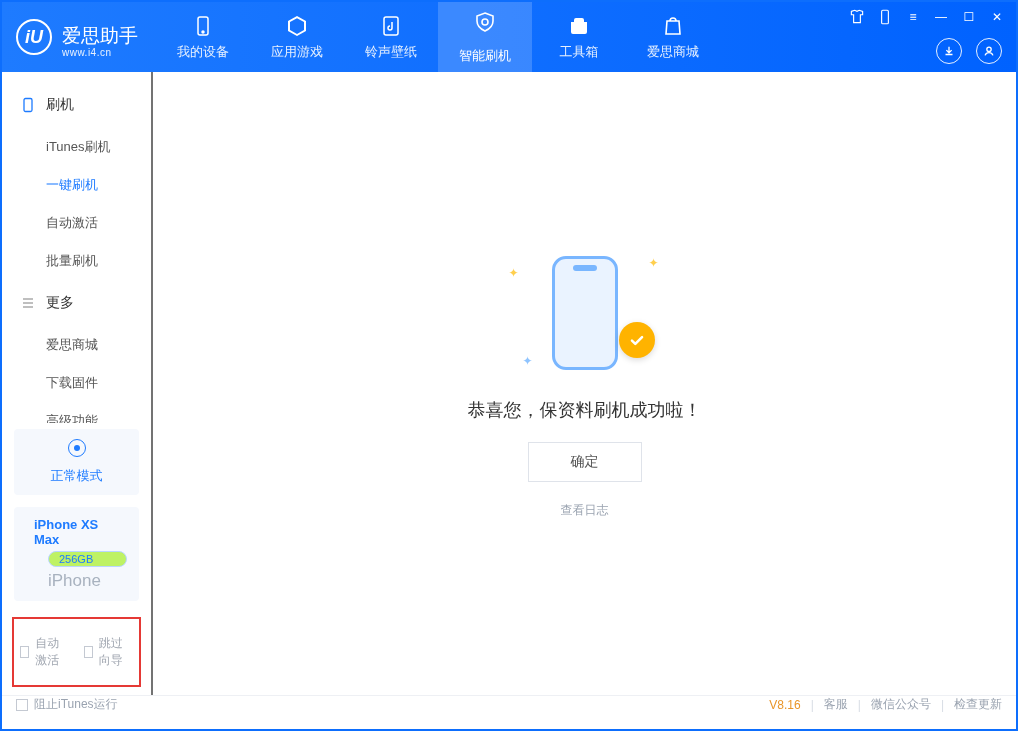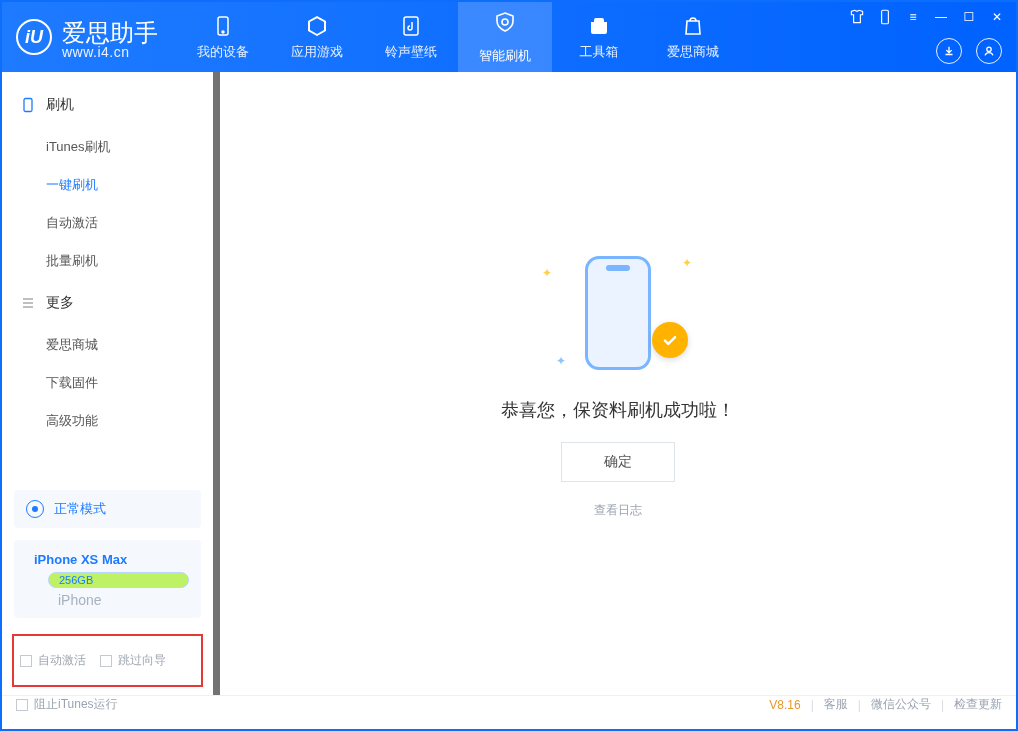--- a/index.html
+++ b/index.html
@@ -8,61 +8,61 @@
   .app-border { border: 2px solid #0d6efd; width: 1018px; height: 731px; background: #fff; display: flex; flex-direction: column; }
 
   
   .titlebar {
     height: 70px;
     background: linear-gradient(90deg, #1e7bff 0%, #0f6eff 50%, #0062ff 100%);
     display: flex; align-items: stretch; color: #fff; position: relative;
   }
   .logo-block { display: flex; align-items: center; padding: 0 18px 0 14px; }
   .logo-icon { width: 36px; height: 36px; border-radius: 50%; border: 2px solid #fff; display: flex; align-items: center; justify-content: center; font-weight: bold; font-size: 18px; margin-right: 10px; font-style: italic; }
-  .logo-text .name { font-size: 24px; font-weight: 500; line-height: 22px; margin-top: 8px; }
-  .logo-text .url  { font-size: 14px; opacity: .9; letter-spacing: .5px; }
+  .logo-text .name { font-size: 19px; font-weight: 500; line-height: 22px; margin-top: 8px; }
+  .logo-text .url  { font-size: 10px; opacity: .9; letter-spacing: .5px; }
 
   .nav { display: flex; }
   .nav-item {
     width: 94px; display: flex; flex-direction: column; align-items: center; justify-content: center;
     font-size: 13px; color: #e6f0ff; cursor: pointer; position: relative;
   }
   .nav-item.active { background: rgba(255,255,255,.18); color: #fff; gap: 8px; }
   .nav-item .ico { width: 26px; height: 26px; margin-bottom: 4px; display:flex; align-items:center; justify-content:center; }
   .nav-item .ico svg { width: 24px; height: 24px; }
   .nav-item .lbl { }
 
   .title-right { position: absolute; right: 10px; top: 6px; display: flex; gap: 10px; }
   .win-btn { width: 18px; height: 18px; display:flex; align-items:center; justify-content:center; color:#fff; cursor:pointer; font-size:12px; }
   .title-right-lower { position: absolute; right: 14px; bottom: 8px; display: flex; gap: 14px; }
   .round-icon { width: 26px; height: 26px; border: 1.5px solid rgba(255,255,255,.9); border-radius:50%; display:flex; align-items:center; justify-content:center; cursor:pointer; }
   .round-icon svg { width:14px; height:14px; }
 
   
   .body { flex:1; display:flex; min-height:0; }
 
-  .sidebar { width: 218px; border-right:7px solid #737373; display:flex; flex-direction:column; }
+  .sidebar { width: 151px; border-right:2px solid #737373; display:flex; flex-direction:column; }
   .side-content { flex:1; overflow:auto; padding-top:10px; }
   .side-group-header { display:flex; align-items:center; gap:10px; padding: 14px 18px; font-size:14px; color:#333; }
   .side-group-header .g-icon { width:16px; height:16px; display:flex; align-items:center; justify-content:center; color:#888; }
   .side-group-header .g-icon.blue { color:#1e7bff; }
   .side-sub { padding: 10px 18px 10px 44px; font-size:13px; color:#555; cursor:pointer; }
   .side-sub.active { color:#1e7bff; }
 
   .mode-card, .device-card {
     margin: 6px 12px; border-radius:4px; background:#f5f8fd; padding:10px 12px;
     color:#1e7bff; display:flex; flex-direction:column; gap:4px;
   }
-  .mode-card { flex-direction:row; align-items:flex-end; gap:10px; font-size:13px; }
+  .mode-card { flex-direction:column; align-items:center; gap:10px; font-size:13px; }
   .mode-dot { width:18px; height:18px; border-radius:50%; border:1.5px solid #1e7bff; display:flex; align-items:center; justify-content:center; }
   .mode-dot::after { content:""; width:6px; height:6px; border-radius:50%; background:#1e7bff; }
   .device-card .dev-row { display:flex; align-items:center; gap:8px; }
   .device-card .dev-name { font-weight:600; color:#1e7bff; font-size:13px; }
   .device-card .cap { display:inline-block; border:1px solid #b9d6ff; background:#bef264; color:#1e7bff; border-radius:10px; padding:1px 10px; font-size:11px; margin-left:22px; }
-  .device-card .devtype { color:#a8b2bf; font-size:14px; margin-left:32px; }
+  .device-card .devtype { color:#a8b2bf; font-size:17px; margin-left:22px; }
 
   .options-box { margin:10px 10px 0; border:2px solid #e53935; padding:16px 6px; display:flex; align-items:center; gap:14px; }
   .opt { display:flex; align-items:center; gap:6px; font-size:12px; color:#a0a6b0; cursor:pointer; }
   .chk { width:12px; height:12px; border:1px solid #c4c9d2; background:#fff; }
 
   .sidebar-spacer { height:8px; }
 
   
   .main { flex:1; display:flex; flex-direction:column; align-items:center; justify-content:center; gap:20px; position:relative; }
   .illus { position:relative; width:160px; height:130px; display:flex; align-items:center; justify-content:center; }

